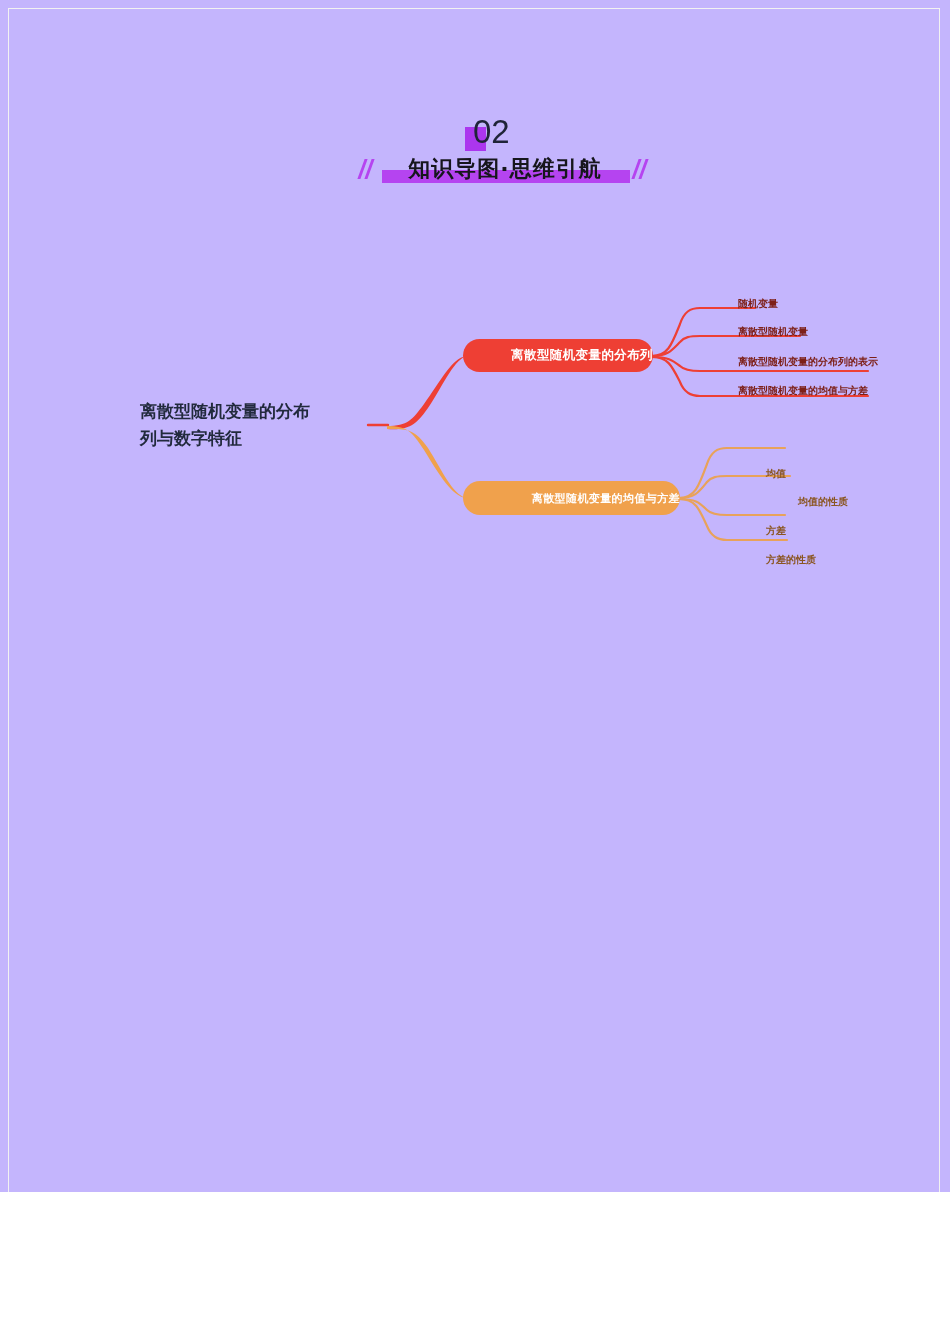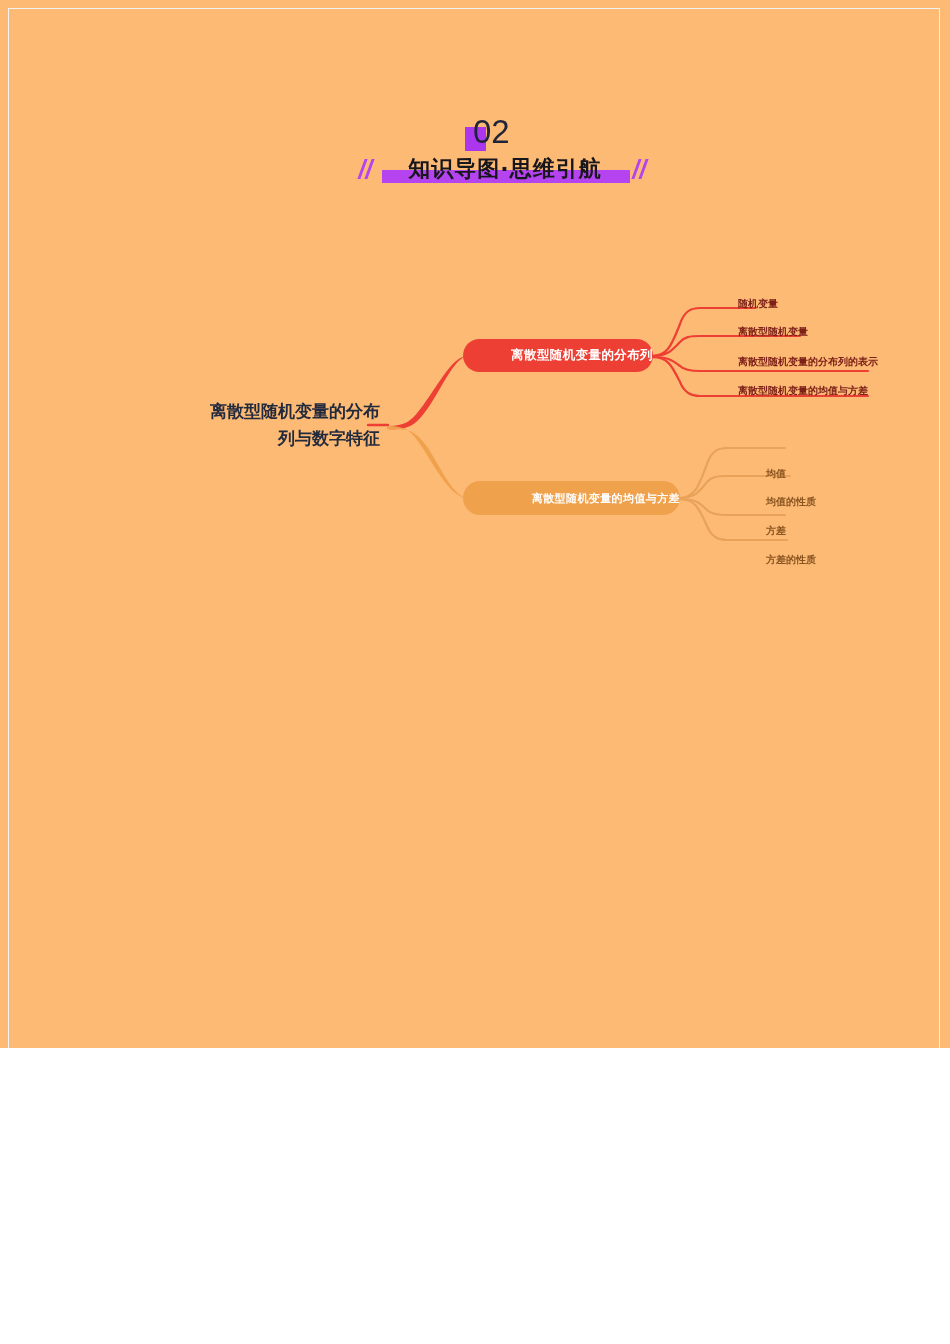--- a/index.html
+++ b/index.html
@@ -6,22 +6,22 @@
     margin: 0;
     padding: 0;
     background: #ffffff;
   }
   body {
     font-family: "Liberation Sans", "DejaVu Sans", sans-serif;
   }
   #page {
     position: relative;
     width: 950px;
-    height: 1048px;
-    background: #fdba74;
+    height: 1192px;
+    background: #c4b5fd;
     overflow: hidden;
   }
   .page-border {
     position: absolute;
     left: 8px;
     top: 8px;
     width: 932px;
     height: 1326px;
     border: 1px solid #f2f2f2;
     box-sizing: border-box;
@@ -120,21 +120,21 @@
   #mm-svg {
     position: absolute;
     left: 0;
     top: 0;
   }
   .root-label {
     position: absolute;
     left: 140px;
     top: 398px;
     width: 240px;
-    text-align: right;
+    text-align: left;
     font-size: 17px;
     font-weight: bold;
     line-height: 27px;
     color: #222a3d;
     font-family: "DejaVu Sans", "Liberation Sans", sans-serif;
   }
   .pill {
     position: absolute;
     display: flex;
     align-items: center;
@@ -253,19 +253,19 @@
     <div class="leaf red-leaf" style="left:698px; top:297px;">随机变量</div>
     <div class="leaf red-leaf" style="left:698px; top:325px;">离散型随机变量</div>
     <div class="leaf red-leaf" style="left:698px; top:355px;">离散型随机变量的分布列的表示</div>
     <div class="leaf red-leaf" style="left:698px; top:384px;">离散型随机变量的均值与方差</div>
 
     <div class="pill orange">
       <span>离散型随机变量的均值与方差</span>
     </div>
 
     <div class="leaf orange-leaf" style="left:726px; top:437px;">均值</div>
-    <div class="leaf orange-leaf" style="left:726px; top:465px;">均值的性质</div>
+    <div class="leaf orange-leaf" style="left:758px; top:465px;">均值的性质</div>
     <div class="leaf orange-leaf" style="left:726px; top:494px;">方差</div>
     <div class="leaf orange-leaf" style="left:726px; top:523px;text-align:center;">方差的性质</div>
 
   </div>
 
 </div>
 
 </body></html>

